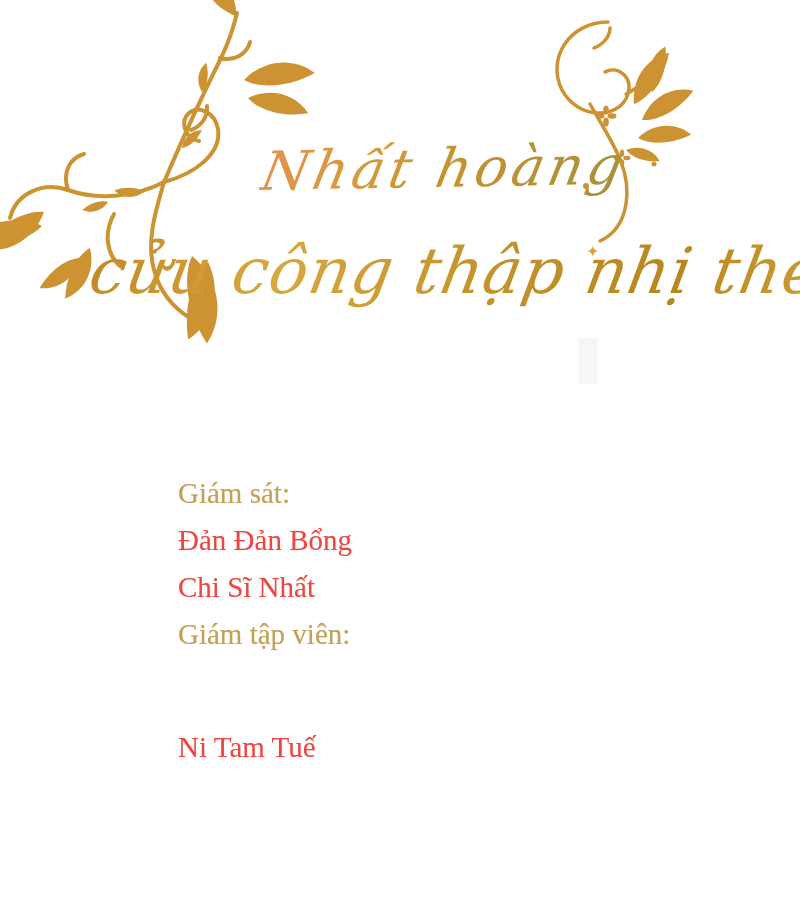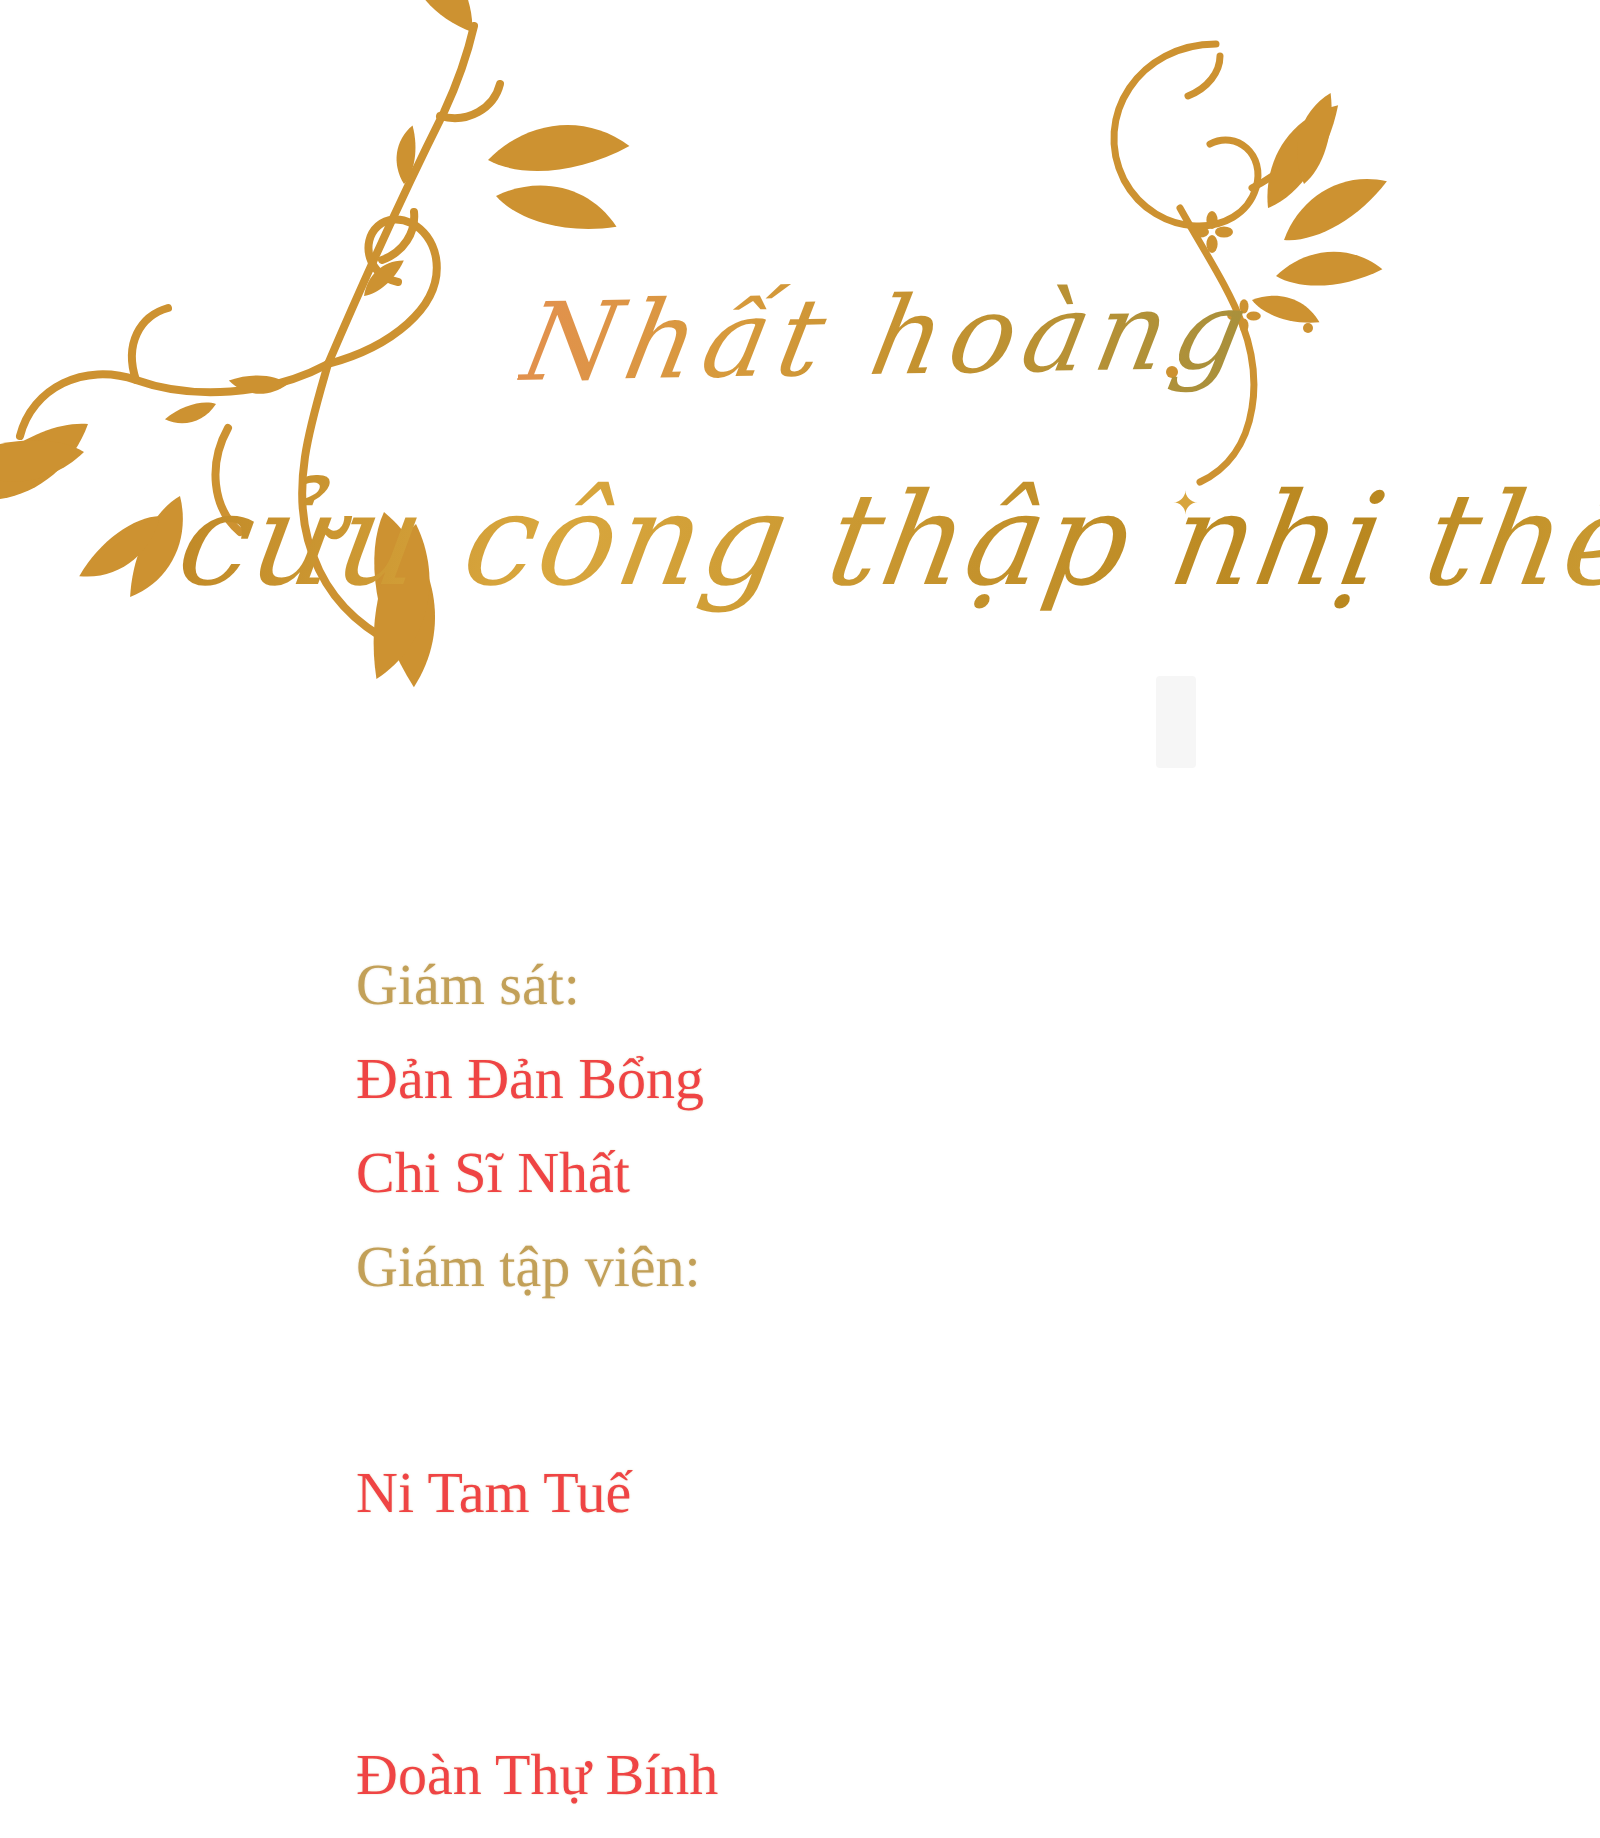--- a/index.html
+++ b/index.html
@@ -154,17 +154,16 @@
       <span class="credit-name">Ni Tam Tuế</span>
     </div>
     <div class="credit-row">
       <span class="credit-name">Đản Đản Bổng</span>
     </div>
     <div class="credit-row">
       <span class="credit-name">Chi Sĩ Nhất</span>
     </div>
     <div class="credit-row">
       <span class="credit-label">Giám tập viên:</span>
-      <span class="credit-name">Đoàn Thự Bính</span>
     </div>
   </div>
 
 </div>
 
 </body></html>

